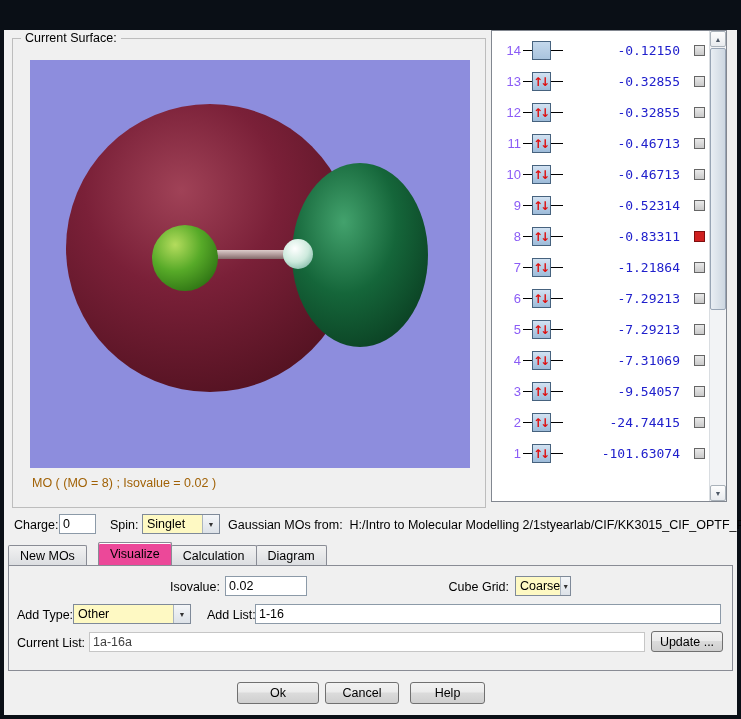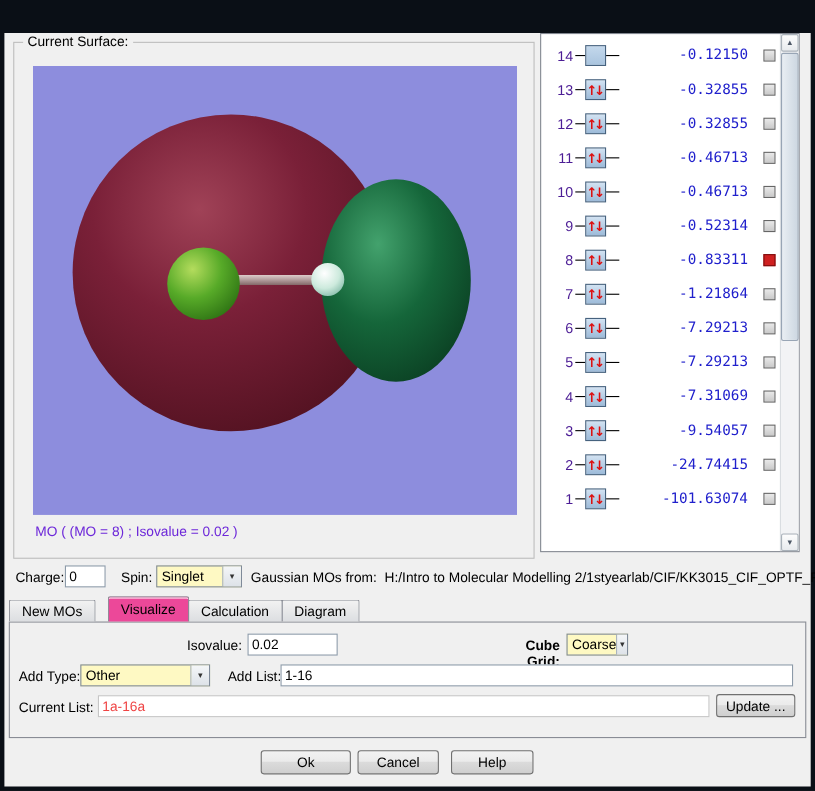--- a/index.html
+++ b/index.html
@@ -41,28 +41,28 @@
   .client { position:absolute; left:4px; top:30px; right:4px; bottom:4px; background:#f0f0f0; }
 
   
   .surface-group { position:absolute; left:8px; top:8px; width:474px; height:470px;
     border:1px solid #bdbdbd; }
   .group-label { position:absolute; top:-8px; left:8px; background:#f0f0f0;
     padding:0 4px; font-size:12.5px; color:#000; }
   .viewport { position:absolute; left:17px; top:21px; width:440px; height:408px;
     background:#8d8ddd; cursor:crosshair; }
   .viewport svg { display:block; width:100%; height:100%; }
-  .surface-caption { position:absolute; left:19px; top:437px; font-size:12.5px; color:#6d28d9; }
+  .surface-caption { position:absolute; left:19px; top:437px; font-size:12.5px; color:#a16207; }
 
   
   .mo-list { position:absolute; left:487px; top:0px; width:236px; height:472px;
     background:#fff; border:1px solid #828790; }
   .mo-rows { position:absolute; left:0; top:0; bottom:0; width:217px; padding-top:4px; overflow:hidden; }
   .mo-row { height:31px; display:flex; align-items:center; padding:0 4px 0 3px; cursor:pointer; }
-  .mo-num { width:26px; text-align:right; font-size:13px; color:#4c1d95; margin-right:2px; }
+  .mo-num { width:26px; text-align:right; font-size:13px; color:#8b5cf6; margin-right:2px; }
   .mo-line { height:1px; background:#000; }
   .mo-line.l { width:9px; }
   .mo-line.r { width:12px; }
   .occ-icon { width:19px; height:19px; border:1px solid #46627e; flex:none;
     background: linear-gradient(180deg,#d2e2f2,#9dbbd9);
     display:flex; align-items:center; justify-content:center; cursor:pointer; }
   .occ-icon.empty { background: linear-gradient(180deg,#c4d8ec,#a9c4de); }
   .arr { font: bold 12px "DejaVu Sans", sans-serif; color:#dd0f0f; line-height:1; margin:0 -1.5px; }
   .mo-energy { flex:1; text-align:right; padding-right:8px;
     font-family:"DejaVu Sans Mono", monospace; font-size:13px; color:#2020cc; }
@@ -79,21 +79,21 @@
     font-size:7px; color:#4d5866; cursor:pointer; }
   .sbtn.up { top:0; } .sbtn.down { bottom:0; }
   .sthumb { position:absolute; left:0; top:17px; height:262px; width:16px;
     border:1px solid #98a5b5; border-radius:2px;
     background:linear-gradient(90deg,#e9eef3,#cdd7e1); cursor:grab; }
 
   
   .field-label { position:absolute; font-size:12.5px; color:#000; }
   .tbox { position:absolute; height:20px; border:1px solid #8c9aa8; background:#fff;
     font: 12.5px "Liberation Sans", sans-serif; padding:0 3px; color:#000; }
-  .tbox.dim { border-color:#c6c6c6; color:#ef4444; }
+  .tbox.dim { border-color:#c6c6c6; color:#404040; }
   .combo { position:absolute; height:20px; border:1px solid #7f8a99; background:#fef9c3;
     display:flex; align-items:center; cursor:pointer; }
   .combo-value { flex:1; font-size:12.5px; padding-left:4px; }
   .combo-arrow { width:17px; align-self:stretch; border-left:1px solid #aab4bf;
     background:linear-gradient(180deg,#f4f6f8,#dde2e8);
     display:flex; align-items:center; justify-content:center; font-size:7px; color:#333; }
   .source-text { position:absolute; left:224px; top:488px; font-size:12.5px; color:#000; white-space:nowrap; }
 
   
   .tab-bar { position:absolute; left:4px; top:513px; height:22px; display:flex; align-items:flex-end; z-index:2; }
@@ -339,21 +339,21 @@
 
     <div class="tab-bar">
         <div class="tab">New MOs</div>
         <div class="tab active">Visualize</div>
         <div class="tab">Calculation</div>
         <div class="tab">Diagram</div>
       </div>
     <div class="tab-panel">
       <span class="field-label" style="left:150px; top:14px; width:61px; text-align:right;">Isovalue:</span>
       <input class="tbox" style="left: 216px; top: 10px; width: 82px;" value="0.02">
-      <span class="field-label" style="left:438px; top:14px; width:62px; text-align:right;font-weight:bold;">Cube Grid:</span>
+      <span class="field-label" style="left:438px; top:14px; width:62px; text-align:right;">Cube Grid:</span>
       <div class="combo" style="left:506px; top:10px; width:56px;">
         <span class="combo-value">Coarse</span>
         <span class="combo-arrow">▼</span>
       </div>
 
       <span class="field-label" style="left:8px; top:42px;">Add Type:</span>
       <div class="combo" style="left:64px; top:38px; width:118px;">
         <span class="combo-value">Other</span>
         <span class="combo-arrow">▼</span>
       </div>

